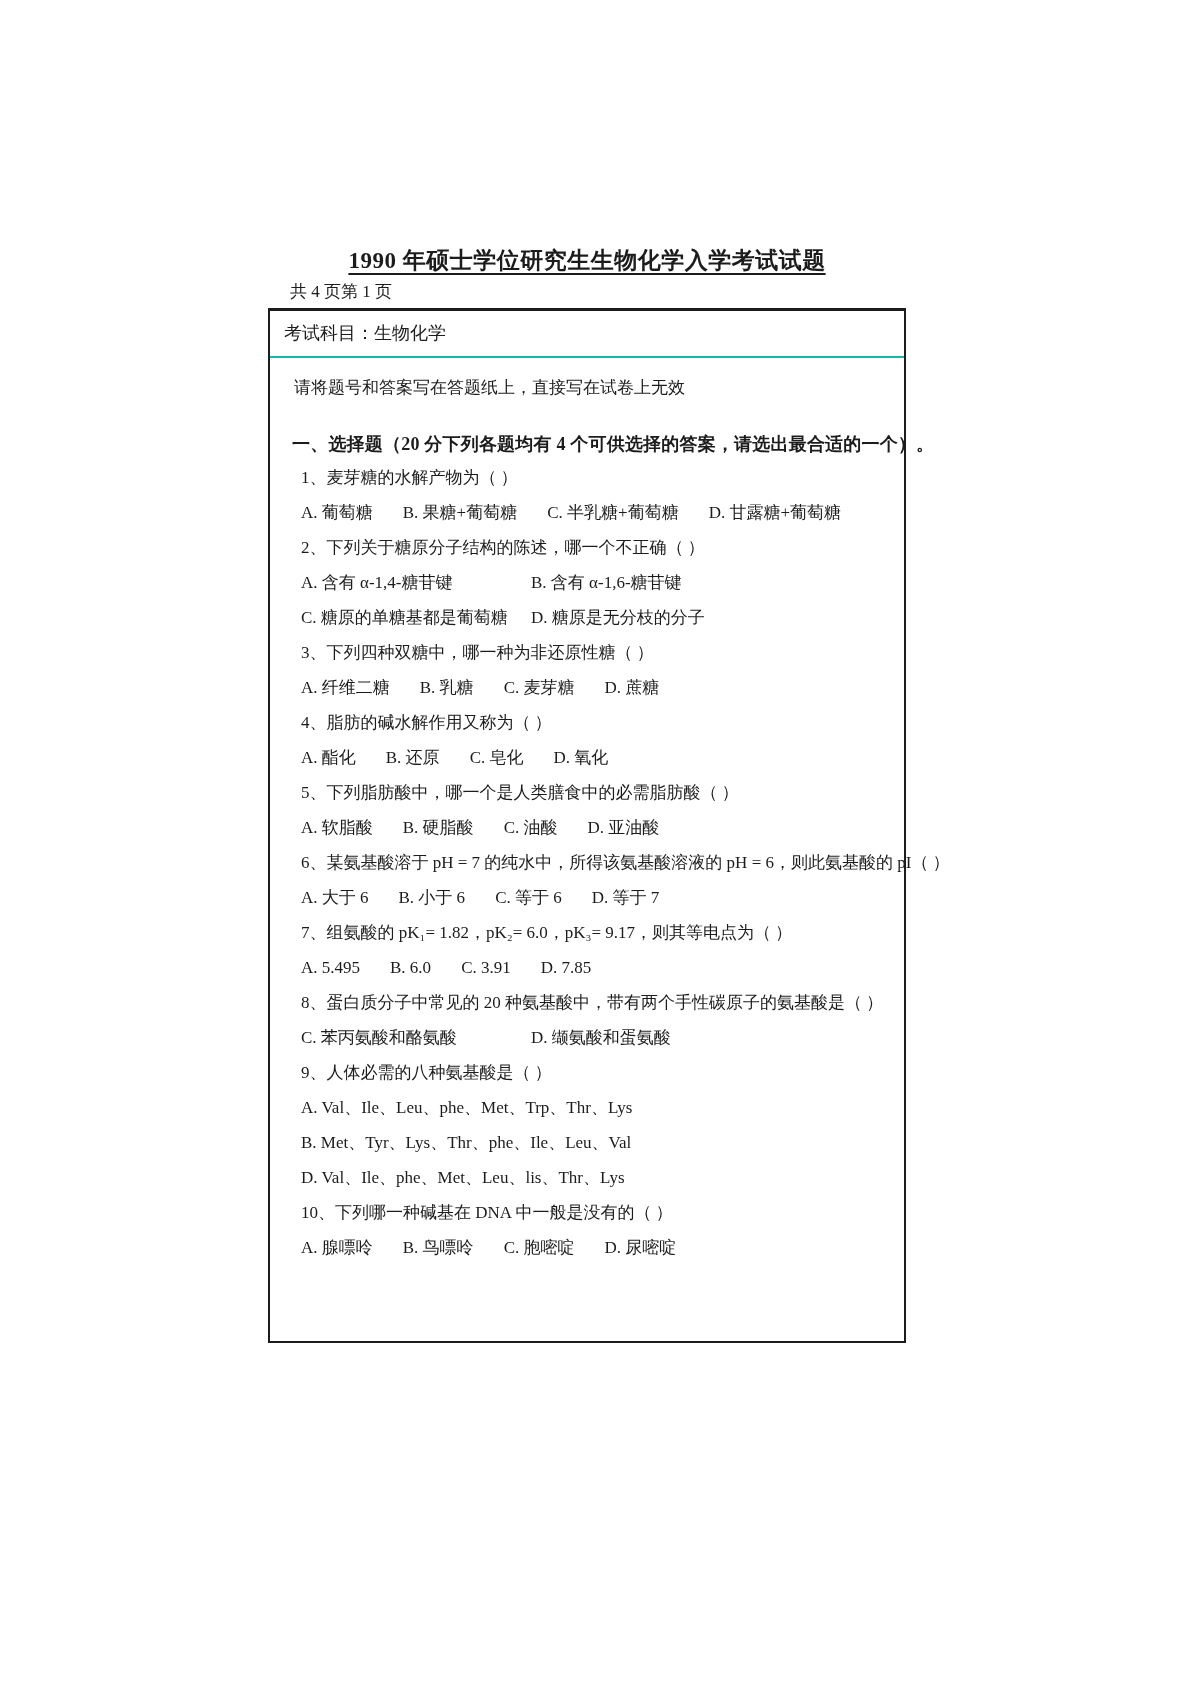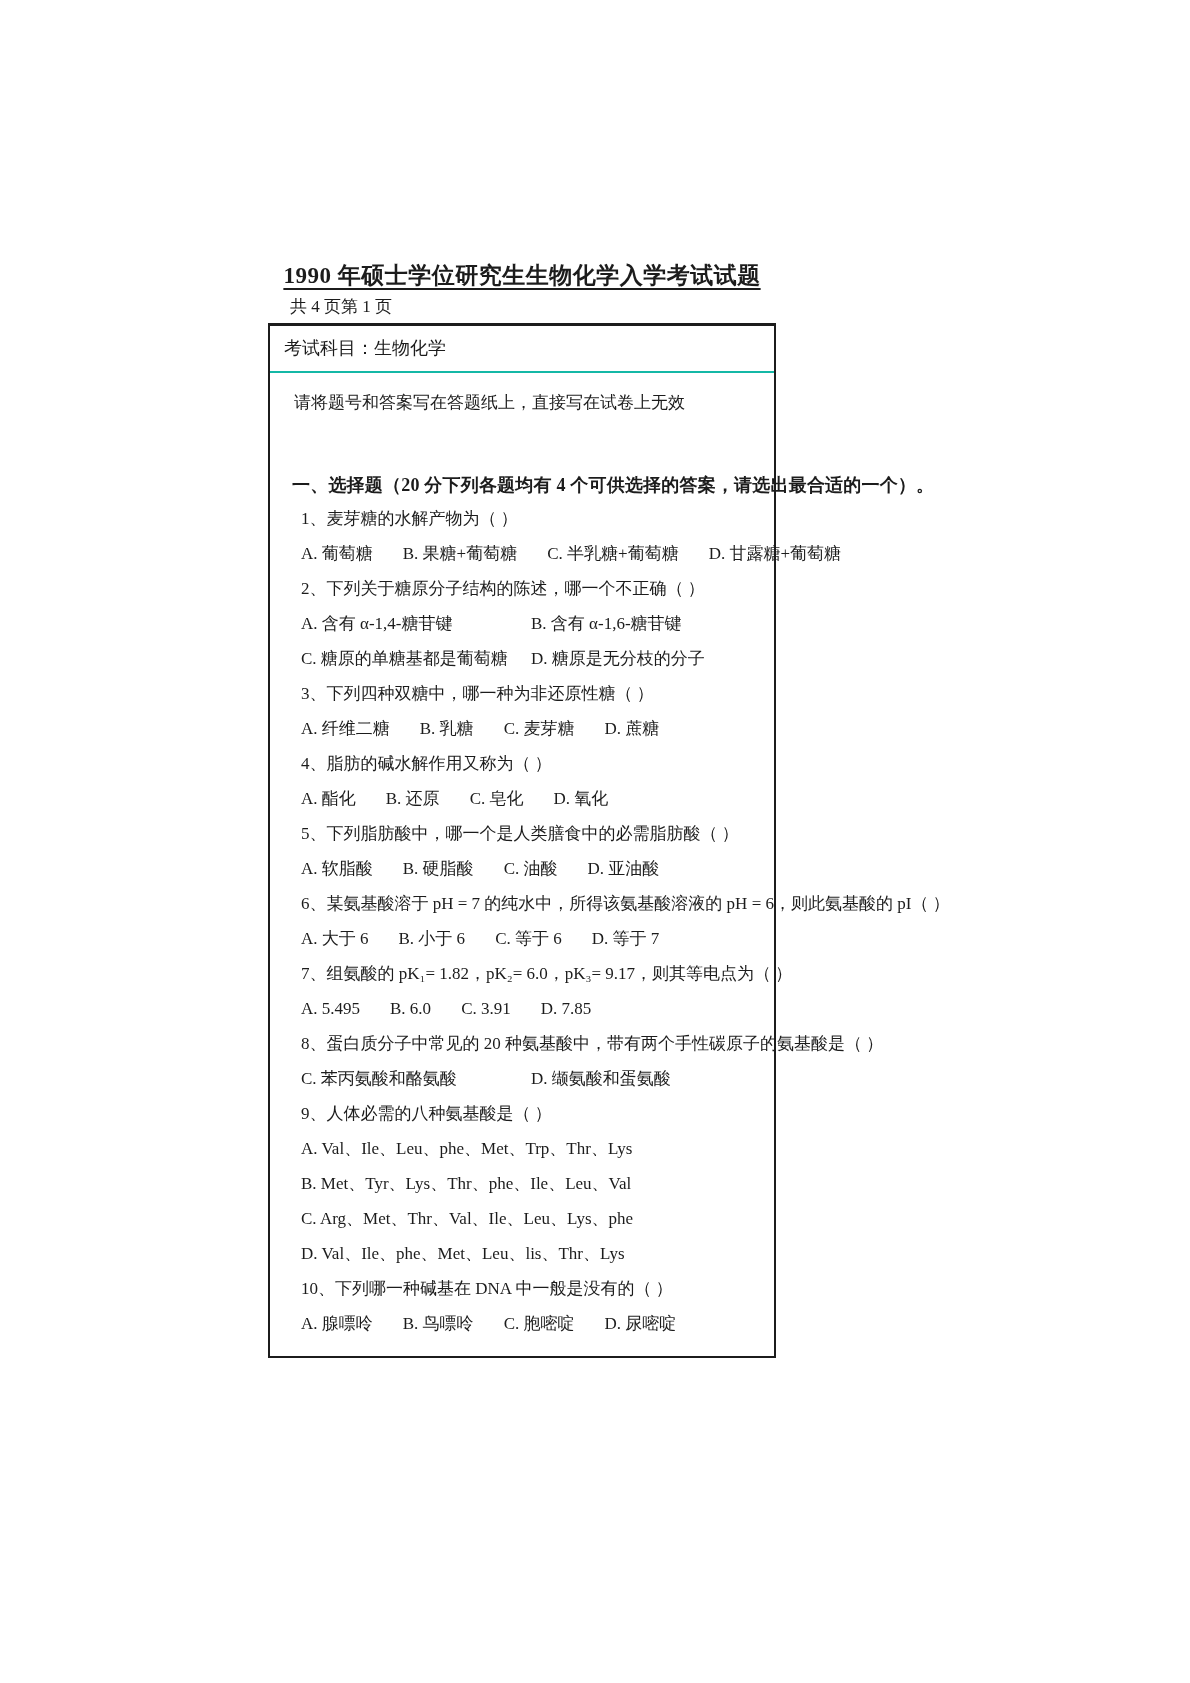--- a/index.html
+++ b/index.html
@@ -12,22 +12,22 @@
     width: 1190px;
     height: 1683px;
     background: #ffffff;
     color: #1c1c1c;
     font-family: "Liberation Serif", "DejaVu Serif", serif;
     overflow: hidden;
   }
   .doc {
     position: absolute;
     left: 268px;
-    top: 261px;
-    width: 508px;
+    top: 246px;
+    width: 638px;
   }
   .title {
     text-align: center;
     font-size: 23px;
     font-weight: bold;
     line-height: 30px;
     letter-spacing: 0.5px;
     white-space: nowrap;
   }
   .title .underlined {
@@ -70,21 +70,20 @@
     height: 26px;
   }
   .section-heading {
     height: 32px;
     display: flex;
     align-items: center;
     font-size: 18px;
     font-weight: bold;
     white-space: nowrap;
     letter-spacing: 0.2px;
-    margin-top: 26px;
   }
   .q-line {
     height: 35px;
     display: flex;
     align-items: center;
     padding-left: 9px;
     white-space: nowrap;
   }
   .q-line.opts.row .opt {
     margin-right: 30px;
@@ -186,23 +185,20 @@
               <span class="opt">D.  缬氨酸和蛋氨酸</span>
             </div>
             <div class="q-line stem">9、人体必需的八种氨基酸是（ ）</div>
             <div class="q-line opts single">
               <span class="opt">A.  Val、Ile、Leu、phe、Met、Trp、Thr、Lys</span>
             </div>
             <div class="q-line opts single">
               <span class="opt">B.  Met、Tyr、Lys、Thr、phe、Ile、Leu、Val</span>
             </div>
             <div class="q-line opts single">
-              <span class="opt">C.  Arg、Met、Thr、Val、Ile、Leu、Lys、phe</span>
-            </div>
-            <div class="q-line opts single">
               <span class="opt">D.  Val、Ile、phe、Met、Leu、lis、Thr、Lys</span>
             </div>
             <div class="q-line stem">10、下列哪一种碱基在 DNA 中一般是没有的（ ）</div>
             <div class="q-line opts row">
               <span class="opt">A.  腺嘌呤</span>
               <span class="opt">B.  鸟嘌呤</span>
               <span class="opt">C.  胞嘧啶</span>
               <span class="opt">D.  尿嘧啶</span>
             </div>
           </div>

